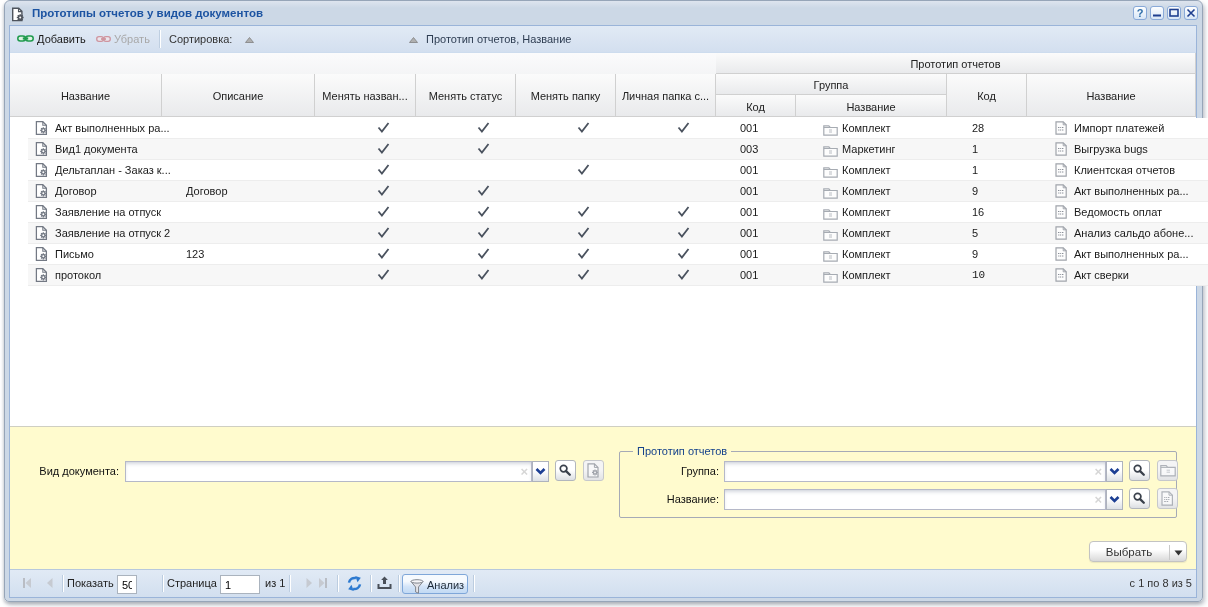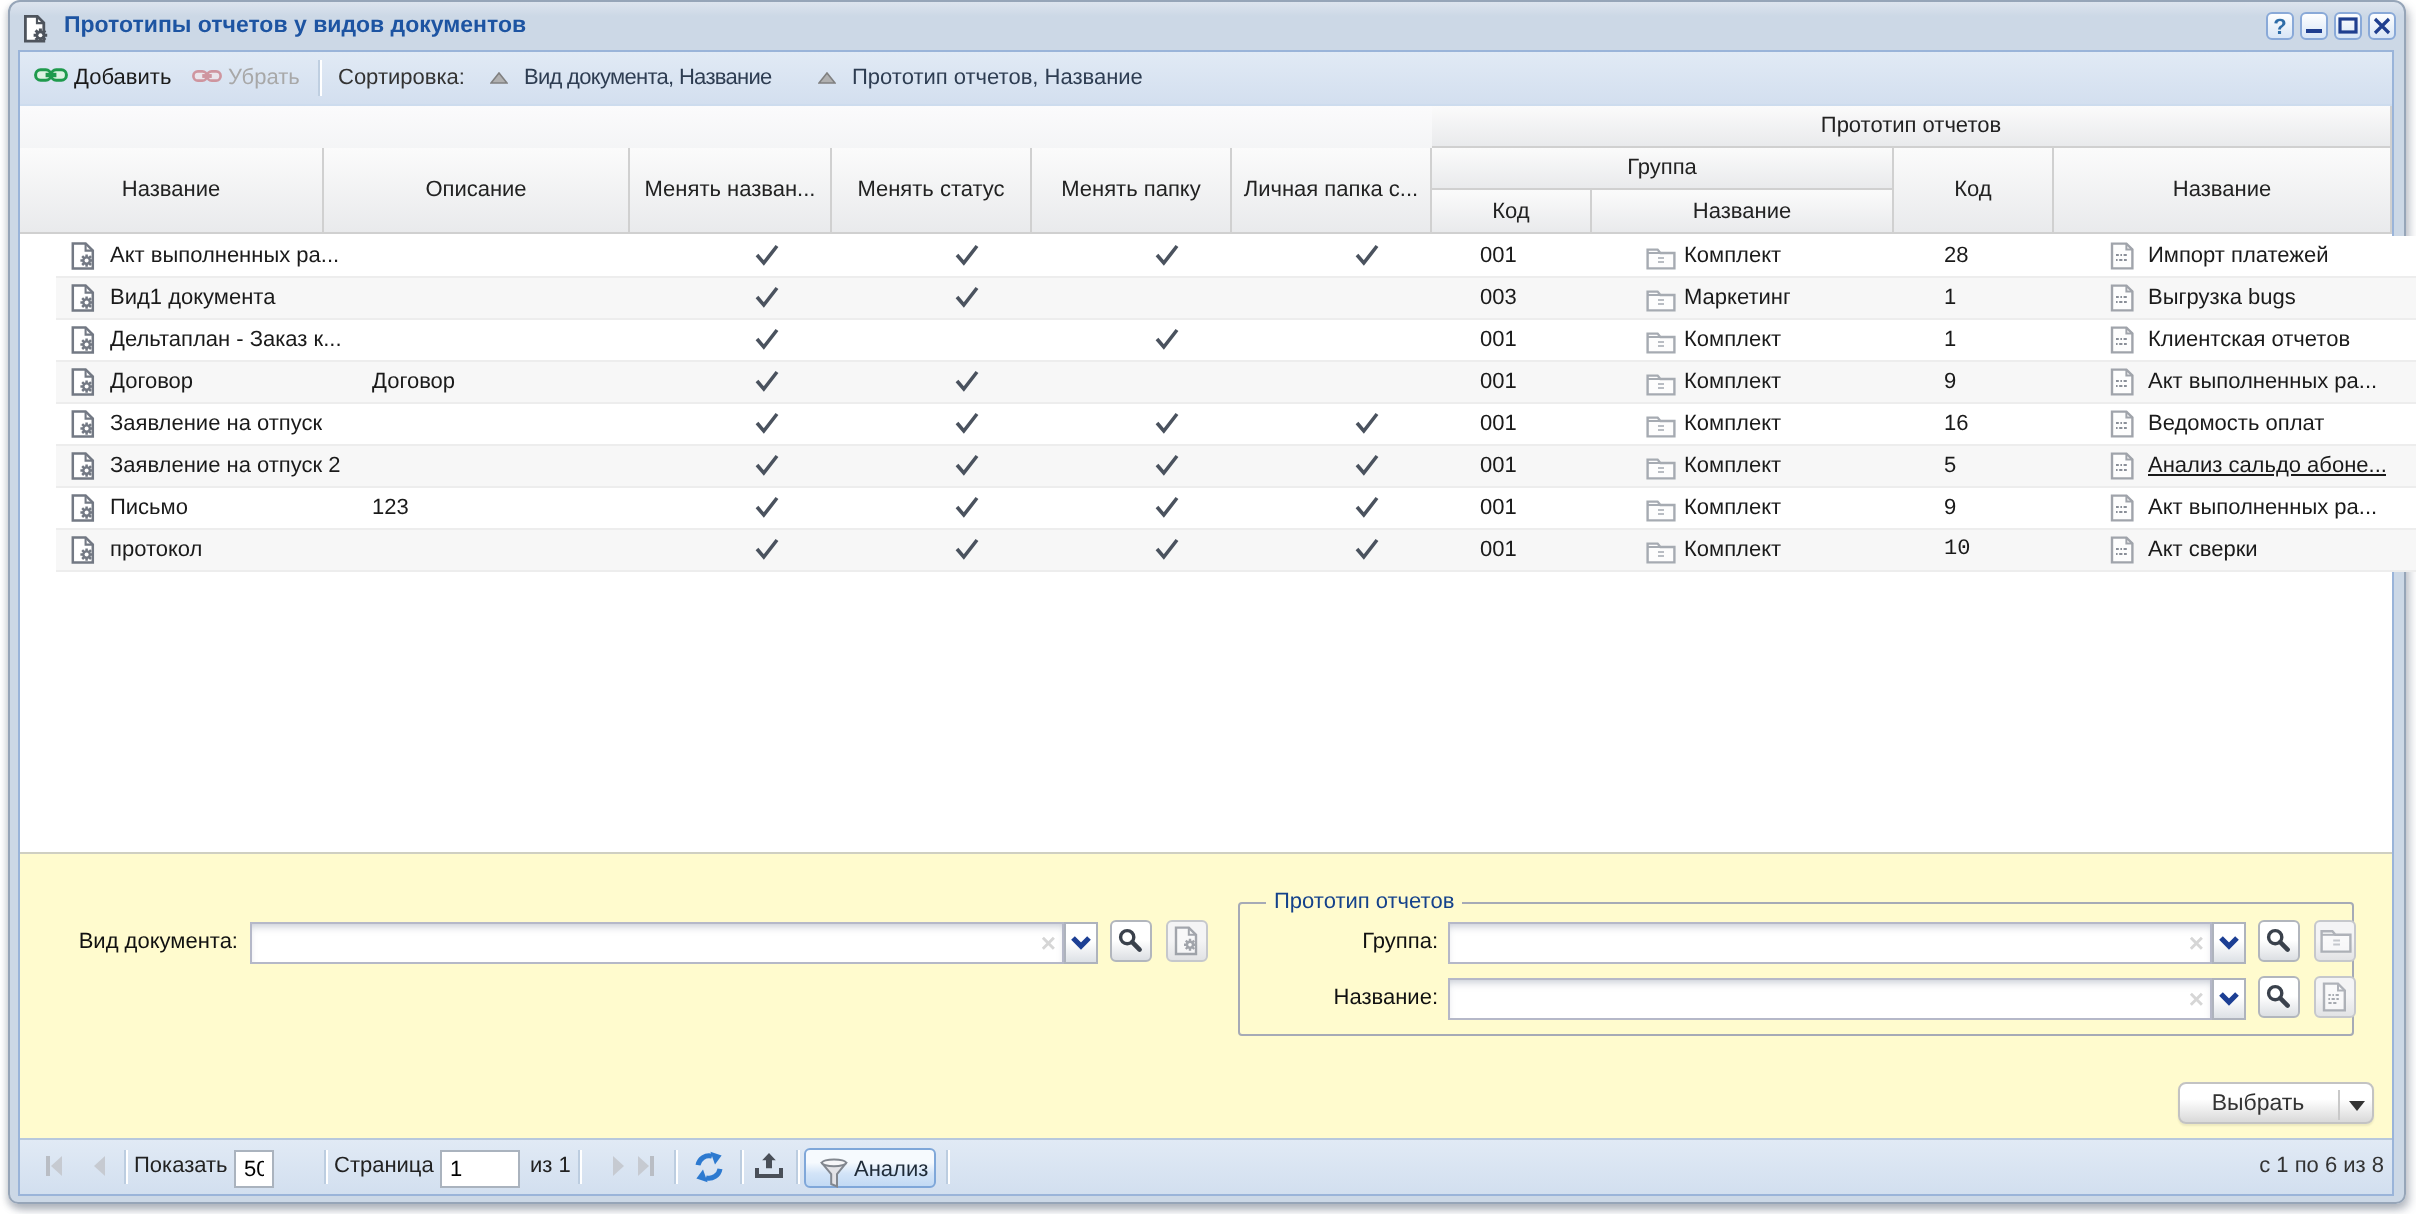--- a/index.html
+++ b/index.html
@@ -105,21 +105,20 @@
    <span class="it" style="left:86px;color:#a8a8a8;"><svg width="15" height="10" viewBox="0 0 17 11" style="vertical-align:-1px;opacity:.5">
             <rect x="0.8" y="2.9" width="7.6" height="5.2" rx="2.5" fill="#fae7e7" stroke="#c4484f" stroke-width="1.5"></rect>
             <rect x="8.6" y="2.9" width="7.6" height="5.2" rx="2.5" fill="#fae7e7" stroke="#c4484f" stroke-width="1.5"></rect>
             <rect x="5.8" y="4.4" width="5.4" height="2.2" fill="#c4484f"></rect>
           </svg> Убрать</span>
    <span class="tsep" style="left:149px;"></span>
    <span class="it" style="left:159px;color:#333;">Сортировка:</span>
    <span class="it" style="left:235px;"><svg width="9" height="6" viewBox="0 0 9 6">
             <path d="M4.5 0.5L8.5 5.5H0.5z" fill="#b0b0b0" stroke="#808080" stroke-width=".8"></path>
           </svg></span>
-   <span class="it" style="left:252px;color:#2e3d52;letter-spacing:-0.35px;">Вид документа, Название</span>
    <span class="it" style="left:399px;"><svg width="9" height="6" viewBox="0 0 9 6">
             <path d="M4.5 0.5L8.5 5.5H0.5z" fill="#b0b0b0" stroke="#808080" stroke-width=".8"></path>
           </svg></span>
    <span class="it" style="left:416px;color:#2e3d52;">Прототип отчетов, Название</span>
   </div>
   <div id="ghead">
         <div class="hc" style="left: 706px; top: 0px; width: 480px; height: 21px; line-height: 21px;"><span style="line-height:normal">Прототип отчетов</span></div>
         <div class="hc" style="left: 0px; top: 21px; width: 152px; height: 43px; line-height: 43px;"><span style="line-height:normal">Название</span></div>
         <div class="hc" style="left: 152px; top: 21px; width: 153px; height: 43px; line-height: 43px;"><span style="line-height:normal">Описание</span></div>
         <div class="hc" style="left: 305px; top: 21px; width: 101px; height: 43px; line-height: 43px;"><span style="line-height:normal">Менять назван...</span></div>
@@ -364,21 +363,21 @@
             </svg></span>
           <span class="cell" style="left:814px;">Комплект</span>
           <span class="cell" style="left:944px;">5</span>
           <span class="cell" style="left:1027px;top:3px;"><svg width="12" height="14" viewBox="0 0 12 14">
               <path d="M1 .8h7.2l3 3v9.4H1z" fill="#fdfdfd" stroke="#a0a4ab" stroke-width="1.2"></path>
               <path d="M8.2 .8v3h3" fill="none" stroke="#a0a4ab" stroke-width="1"></path>
               <g stroke="#8a8f98" stroke-width="1">
                 <path d="M3 6.5h1.4M5.2 6.5h.8M6.8 6.5h1.6M3 9h.8M4.6 9h1.6M7 9h1.4"></path>
               </g>
             </svg></span>
-          <span class="cell" style="left:1046px;text-decoration:underline;">Анализ сальдо абоне...</span>
+          <span class="cell" style="left:1046px;">Анализ сальдо абоне...</span>
         </div>
         <div class="row">
           <span class="cell" style="left:7px;top:3px;"><svg width="13" height="14" viewBox="0 0 13 14">
               <path d="M1.4 .7h6.4l3.6 3.6v9H1.4z" fill="#fff" stroke="#737984" stroke-width="1.25"></path>
               <path d="M7.8 .7v3.6h3.6" fill="none" stroke="#737984" stroke-width="1.05"></path>
               <g stroke="#737984" stroke-width="1.25">
                 <path d="M8.3 6.2v6.2M5.2 9.3h6.2M6.1 7.1l4.4 4.4M10.5 7.1l-4.4 4.4"></path>
               </g>
               <circle cx="8.3" cy="9.3" r="2.2" fill="#737984"></circle>
               <circle cx="8.3" cy="9.3" r="1" fill="#fff"></circle>
@@ -579,16 +578,16 @@
           </svg></span>
         <span class="bsep" style="left: 388px;"></span>
         <div id="fbtn" style="left: 392px;">
           <span style="position:absolute;left:7px;top:4px;"><svg width="14" height="15" viewBox="0 0 14 15">
               <path d="M1 2.6L5.6 8v5l2.9 1.2V8L13 2.6z" fill="#e3e3e7" stroke="#82878f" stroke-width="1"></path>
               <ellipse cx="7" cy="2.4" rx="6" ry="1.7" fill="#f6f6f8" stroke="#82878f" stroke-width="1"></ellipse>
             </svg></span>
           <span style="position:absolute;left:24px;top:0;line-height:21px;color:#1f2b38;">Анализ</span>
         </div>
         <span class="bsep" style="left: 463px;"></span>
-        <span class="it" style="right: 4px; top: 0px;"><span style="line-height:27px;color:#333;">с 1 по 6 из 8</span></span>
+        <span class="it" style="right: 4px; top: 0px;"><span style="line-height:27px;color:#333;">с 1 по 8 из 5</span></span>
       </div>
  </div>
 </div>
 
 </body></html>

